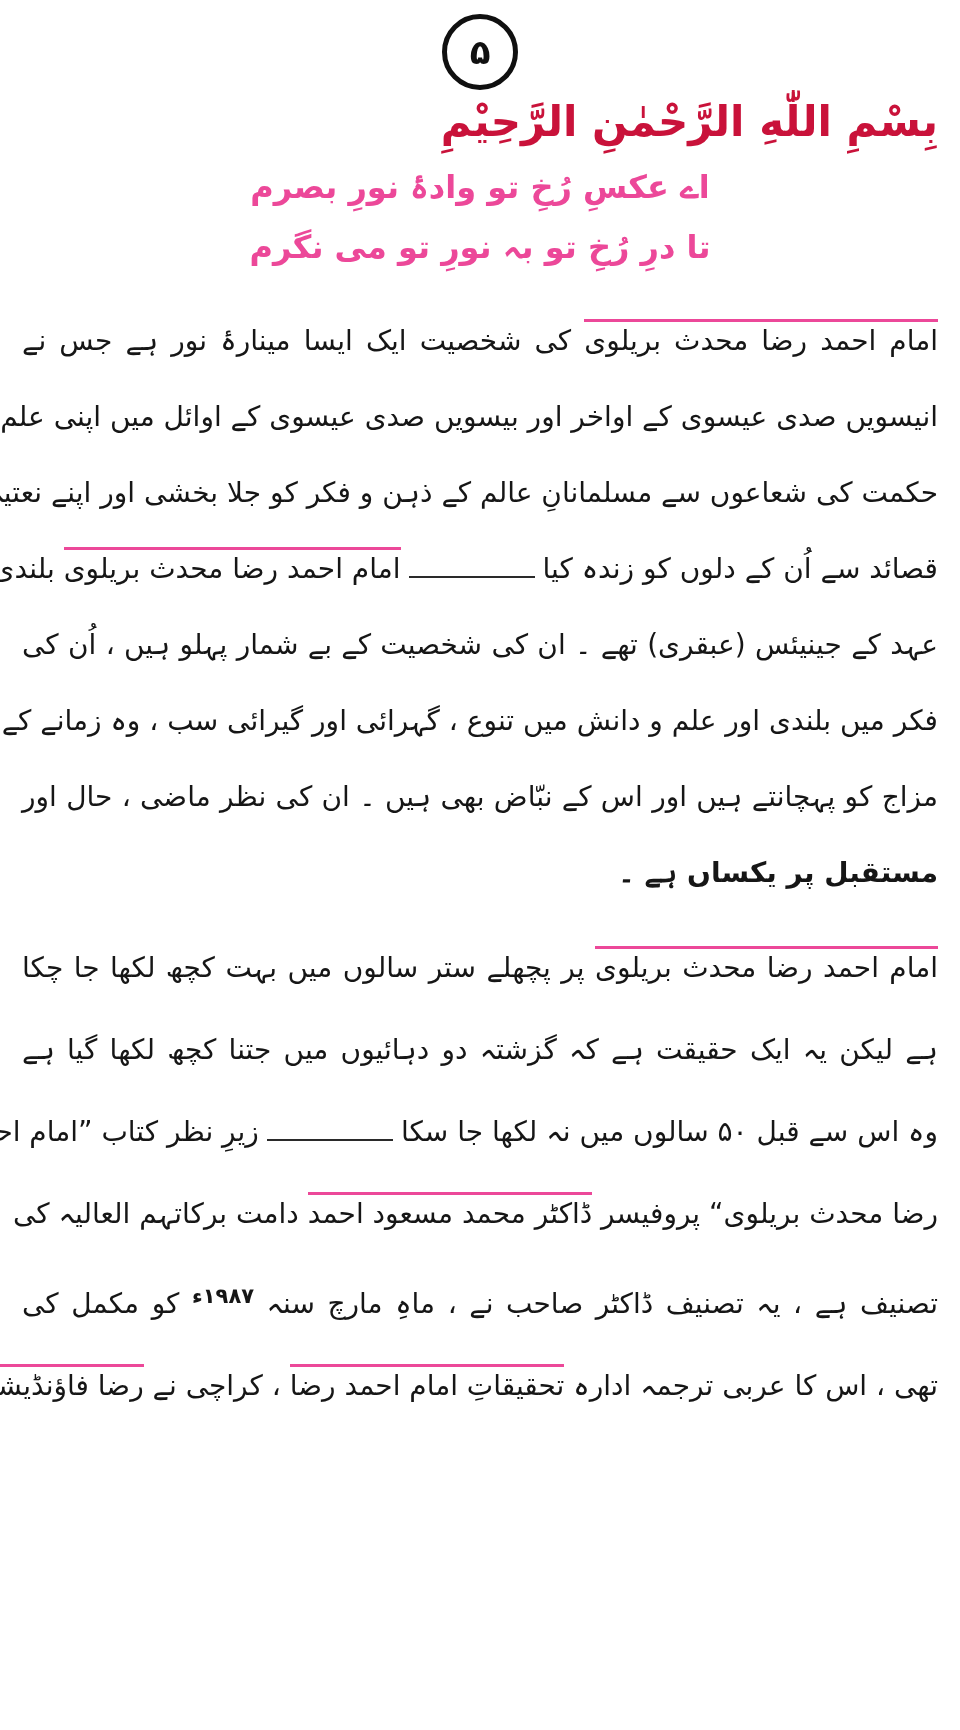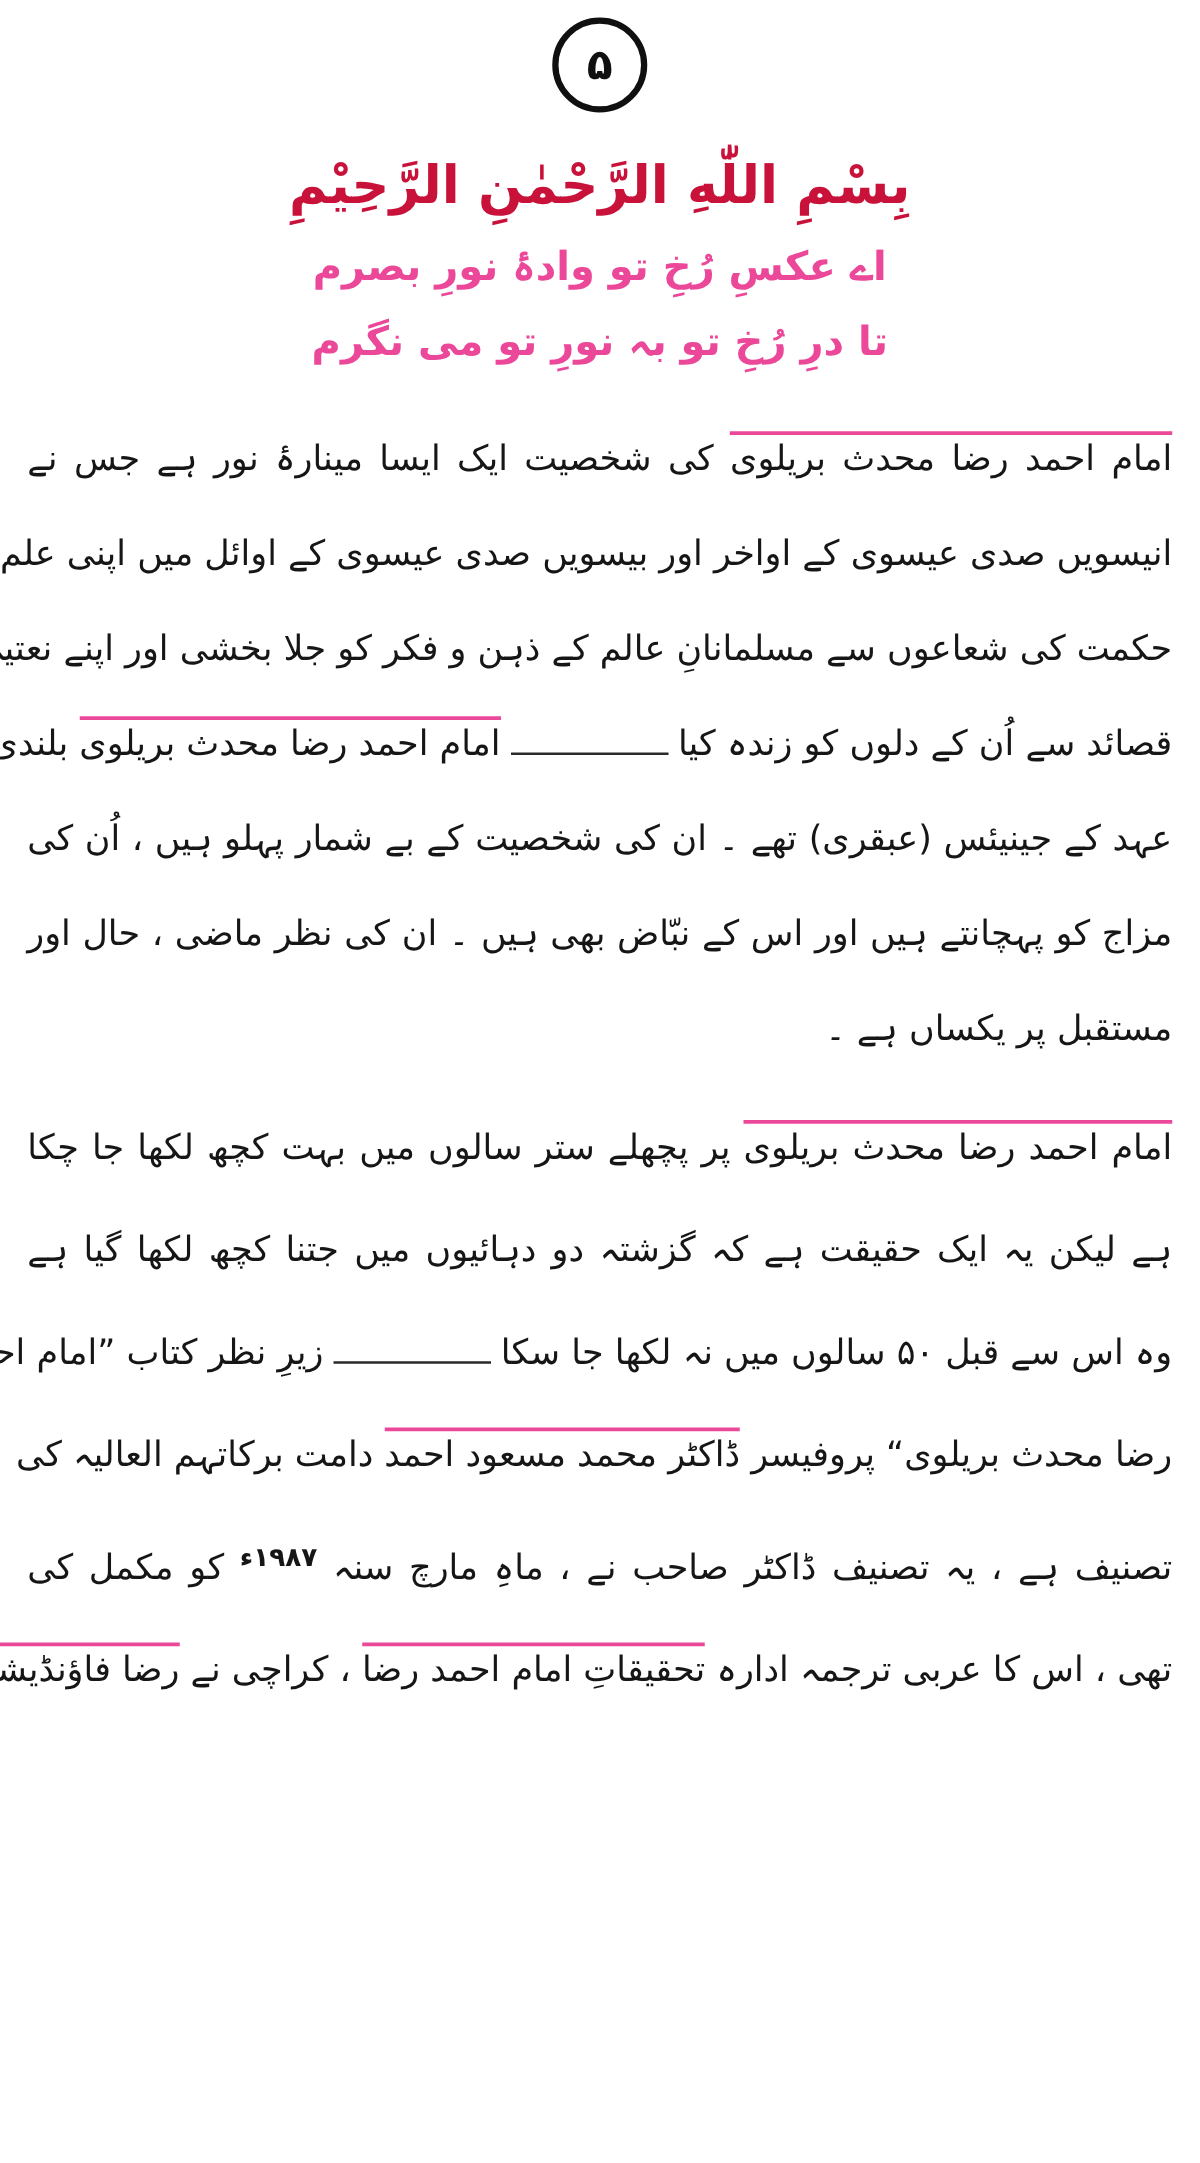--- a/index.html
+++ b/index.html
@@ -21,22 +21,21 @@
   .num-circle{
     width:66px;height:66px;
     border:5px solid #101010;
     border-radius:50%;
     margin:0 auto;
     display:flex;align-items:center;justify-content:center;
     font-size:34px;font-weight:bold;color:#101010;
   }
   
   .bismillah{
-    margin-top:26px;
-    text-align:center;
+    text-align:right;
     font-size:42px;
     font-weight:bold;
     color:#c9123a;
     line-height:1.5;
   }
   
   .page-title{
     margin-top:6px;
     text-align:center;
     font-size:112px;
@@ -66,20 +65,21 @@
     direction:rtl;
     text-align:justify;
     text-align-last:justify;
     line-height:76px;
     white-space:nowrap;
   }
   .para + .para .line{line-height:82px;}
   .line.end{
     text-align:right;
     text-align-last:right;
+    font-weight:bold;
   }
   
   .ovl{
     border-top:3px solid #ec4899;
     padding-top:2px;
   }
   
   .gap{
     display:inline-block;
     width:126px;
@@ -111,20 +111,21 @@
     <div class="verse">تا درِ رُخِ تو بہ نورِ تو می نگرم</div>
   </div>
 
   <div class="body-text">
       <div class="para">
         <div class="line"><span class="ovl">امام احمد رضا محدث بریلوی</span><span> کی شخصیت ایک ایسا مینارۂ نور ہے جس نے</span></div>
         <div class="line"><span>انیسویں صدی عیسوی کے اواخر اور بیسویں صدی عیسوی کے اوائل میں اپنی علم و</span></div>
         <div class="line"><span>حکمت کی شعاعوں سے مسلمانانِ عالم کے ذہن و فکر کو جلا بخشی اور اپنے نعتیہ</span></div>
         <div class="line"><span>قصائد سے اُن کے دلوں کو زندہ کیا</span><span class="gap"></span><span class="ovl">امام احمد رضا محدث بریلوی</span><span> بلندی</span></div>
         <div class="line"><span>عہد کے جینیئس (عبقری) تھے ۔ ان کی شخصیت کے بے شمار پہلو ہیں ، اُن کی</span></div>
+        <div class="line"><span>فکر میں بلندی اور علم و دانش میں تنوع ، گہرائی اور گیرائی سب ، وہ زمانے کے</span></div>
         <div class="line"><span>مزاج کو پہچانتے ہیں اور اس کے نبّاض بھی ہیں ۔ ان کی نظر ماضی ، حال اور</span></div>
         <div class="line end"><span>مستقبل پر یکساں ہے ۔</span></div>
       </div>
       <div class="para">
         <div class="line"><span class="ovl">امام احمد رضا محدث بریلوی</span><span> پر پچھلے ستر سالوں میں بہت کچھ لکھا جا چکا</span></div>
         <div class="line"><span>ہے لیکن یہ ایک حقیقت ہے کہ گزشتہ دو دہائیوں میں جتنا کچھ لکھا گیا ہے</span></div>
         <div class="line"><span>وہ اس سے قبل ۵۰ سالوں میں نہ لکھا جا سکا</span><span class="gap"></span><span>زیرِ نظر کتاب ”امام احمد</span></div>
         <div class="line"><span>رضا محدث بریلوی“ پروفیسر </span><span class="ovl">ڈاکٹر محمد مسعود احمد</span><span> دامت برکاتہم العالیہ کی</span></div>
         <div class="line"><span>تصنیف ہے ، یہ تصنیف ڈاکٹر صاحب نے ، ماہِ مارچ سنہ </span><span class="sup">۱۹۸۷ء</span><span> کو مکمل کی</span></div>
         <div class="line"><span>تھی ، اس کا عربی ترجمہ ادارہ </span><span class="ovl">تحقیقاتِ امام احمد رضا</span><span> ، کراچی نے </span><span class="ovl">رضا فاؤنڈیشن</span></div>

